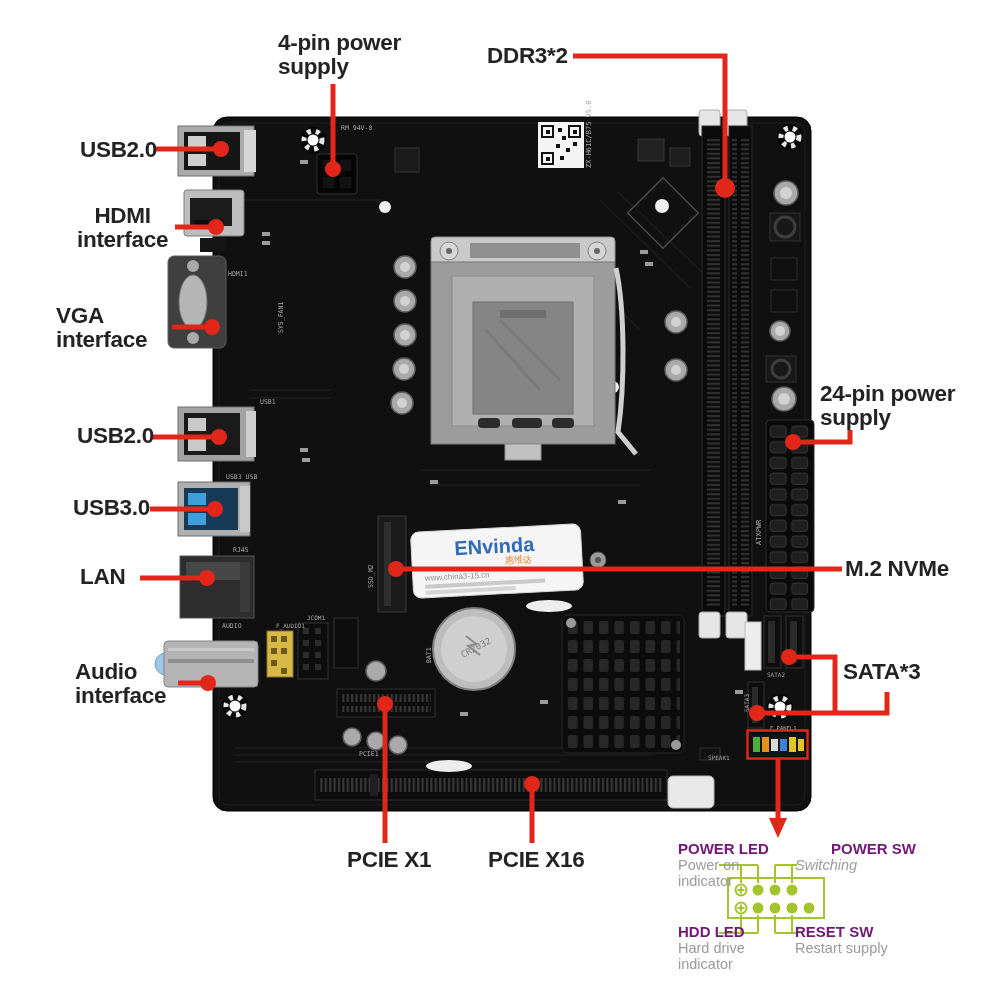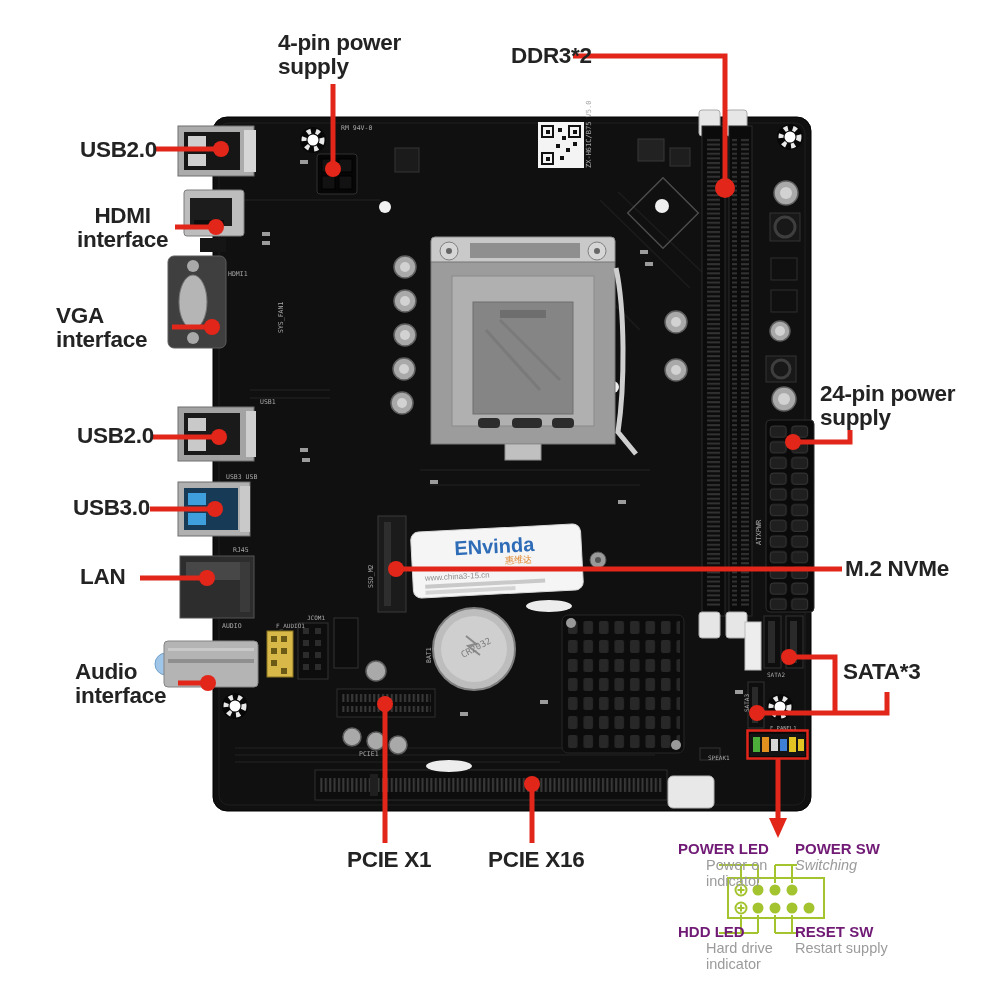--- a/index.html
+++ b/index.html
@@ -4,21 +4,21 @@
 <style>
   html,body{margin:0;padding:0;background:#fff;}
   .stage{position:relative;width:1000px;height:1000px;background:#fff;overflow:hidden;
          font-family:"Liberation Sans",sans-serif;}
   .art{position:absolute;left:0;top:0;}
   .lab{position:absolute;font-weight:700;font-size:22.5px;color:#232323;line-height:1.08;
        letter-spacing:-0.3px;white-space:nowrap;}
   .lab span{display:block;}
   .leg-t{position:absolute;font-weight:700;font-size:15px;color:#701a75;white-space:nowrap;}
   .leg-d{position:absolute;font-weight:400;font-size:14.5px;color:#9b9b9b;line-height:1.12;white-space:nowrap;}
-  .leg-d span{display:block;margin-left:28px;}
+  .leg-d span{display:block;}
 </style>
 </head>
 <body>
 
 <div class="stage">
 
 <svg class="art" width="1000" height="1000" viewBox="0 0 1000 1000">
   <defs>
     <pattern id="atxholes" x="768" y="424" width="21.5" height="15.7" patternUnits="userSpaceOnUse">
       <rect x="2.2" y="2" width="16" height="11.2" rx="3" fill="#1f1f1f" stroke="#3d3d3d" stroke-width="0.8"></rect>
@@ -395,21 +395,21 @@
     <rect x="747.5" y="730.5" width="60" height="28" stroke-width="2.5"></rect>
     <path d="M778,759 V820"></path>
     <polygon points="769,818 787,818 778,838" fill="#e2261a" stroke="none"></polygon>
   </g>
 </svg>
 
   <div class="lab" style="left:278px;top:31px;">
     <span>4-pin power</span>
     <span>supply</span>
   </div>
-  <div class="lab" style="left:487px;top:44px;margin-left:24px;">DDR3*2</div>
+  <div class="lab" style="left:487px;top:44px;">DDR3*2</div>
 
   <div class="lab" style="left:80px;top:138px;">USB2.0</div>
   <div class="lab" style="left:77px;top:204px;text-align:center;">
     <span>HDMI</span>
     <span>interface</span>
   </div>
   <div class="lab" style="left:56px;top:304px;">
     <span>VGA</span>
     <span>interface</span>
   </div>
@@ -429,21 +429,21 @@
   <div class="lab" style="left:843px;top:660px;">SATA*3</div>
 
   <div class="lab" style="left:338px;top:848px;margin-left:9px;">PCIE X1</div>
   <div class="lab" style="left:488px;top:848px;">PCIE X16</div>
 
   <div class="leg-t" style="left:678px;top:840px;">POWER LED</div>
   <div class="leg-d" style="left:678px;top:857px;">
     <span>Power on</span>
     <span>indicator</span>
   </div>
-  <div class="leg-t" style="left:795px;top:840px;">POWER SW</div>
+  <div class="leg-t" style="left:831px;top:840px;">POWER SW</div>
   <div class="leg-d" style="left:795px;top:857px;font-style:italic;">Switching</div>
   <div class="leg-t" style="left:678px;top:923px;">HDD LED</div>
   <div class="leg-d" style="left:678px;top:940px;">
     <span>Hard drive</span>
     <span>indicator</span>
   </div>
   <div class="leg-t" style="left:795px;top:923px;text-align:right;">RESET SW</div>
   <div class="leg-d" style="left:795px;top:940px;">Restart supply</div>
 </div>
 

